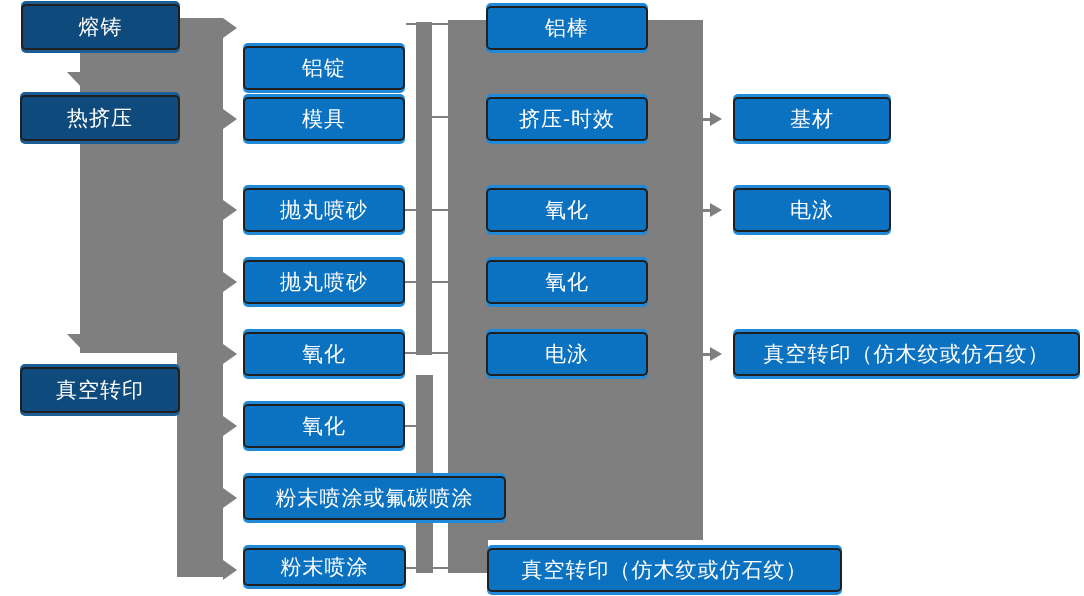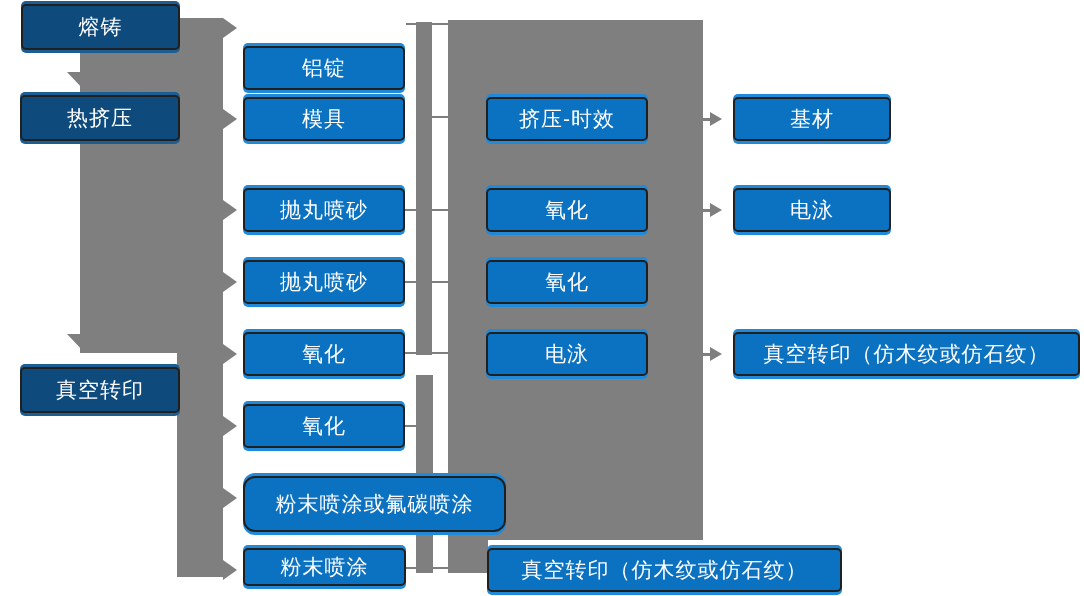--- a/index.html
+++ b/index.html
@@ -74,23 +74,24 @@
   <div class="box stage" style="left:3px;top:4px;width:159px;height:46px;">熔铸</div>
   <div class="box stage" style="left:2px;top:95px;width:160px;height:46px;">热挤压</div>
   <div class="box stage" style="left:2px;top:367px;width:160px;height:46px;">真空转印</div>
 
   <div class="box proc" style="left:243px;top:6px;width:162px;height:44px;margin-top:40px;">铝锭</div>
   <div class="box proc" style="left:243px;top:97px;width:162px;height:44px;">模具</div>
   <div class="box proc" style="left:243px;top:188px;width:162px;height:44px;">抛丸喷砂</div>
   <div class="box proc" style="left:243px;top:260px;width:162px;height:44px;">抛丸喷砂</div>
   <div class="box proc" style="left:243px;top:332px;width:162px;height:44px;">氧化</div>
   <div class="box proc" style="left:243px;top:404px;width:162px;height:44px;">氧化</div>
-  <div class="box proc" style="left:243px;top:476px;width:263px;height:56px;border-radius:12px;">粉末喷涂或氟碳喷涂</div>
+  <div class="box proc" style="left:243px;top:476px;width:263px;height:44px;">粉末喷涂或氟碳喷涂</div>
   <div class="box proc" style="left:243px;top:548px;width:163px;height:38px;">粉末喷涂</div>
 
+  <div class="box proc" style="left:486px;top:6px;width:162px;height:44px;">铝棒</div>
   <div class="box proc" style="left:486px;top:97px;width:162px;height:44px;">挤压-时效</div>
   <div class="box proc" style="left:486px;top:188px;width:162px;height:44px;">氧化</div>
   <div class="box proc" style="left:486px;top:260px;width:162px;height:44px;">氧化</div>
   <div class="box proc" style="left:486px;top:332px;width:162px;height:44px;">电泳</div>
   <div class="box proc" style="left:487px;top:548px;width:355px;height:44px;">真空转印（仿木纹或仿石纹）</div>
 
   <div class="box proc" style="left:733px;top:97px;width:158px;height:44px;">基材</div>
   <div class="box proc" style="left:733px;top:188px;width:158px;height:44px;">电泳</div>
   <div class="box proc" style="left:733px;top:332px;width:347px;height:44px;">真空转印（仿木纹或仿石纹）</div>
 

